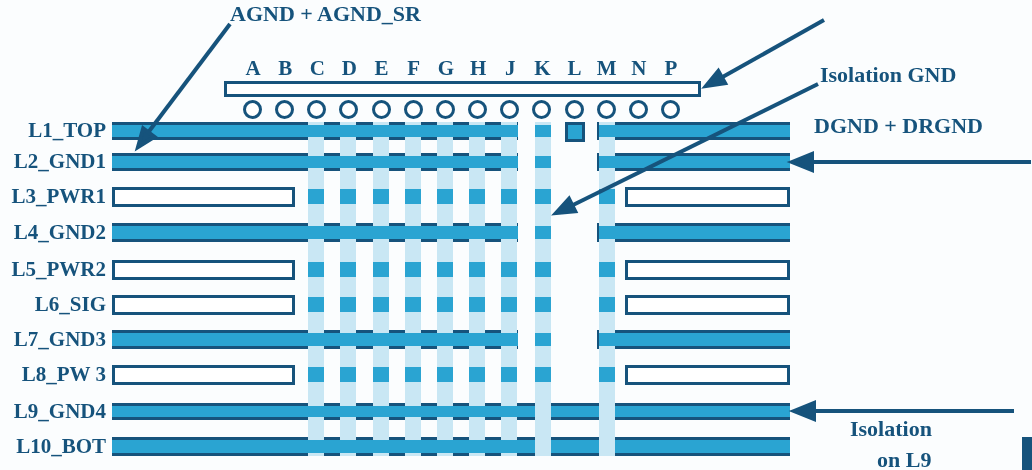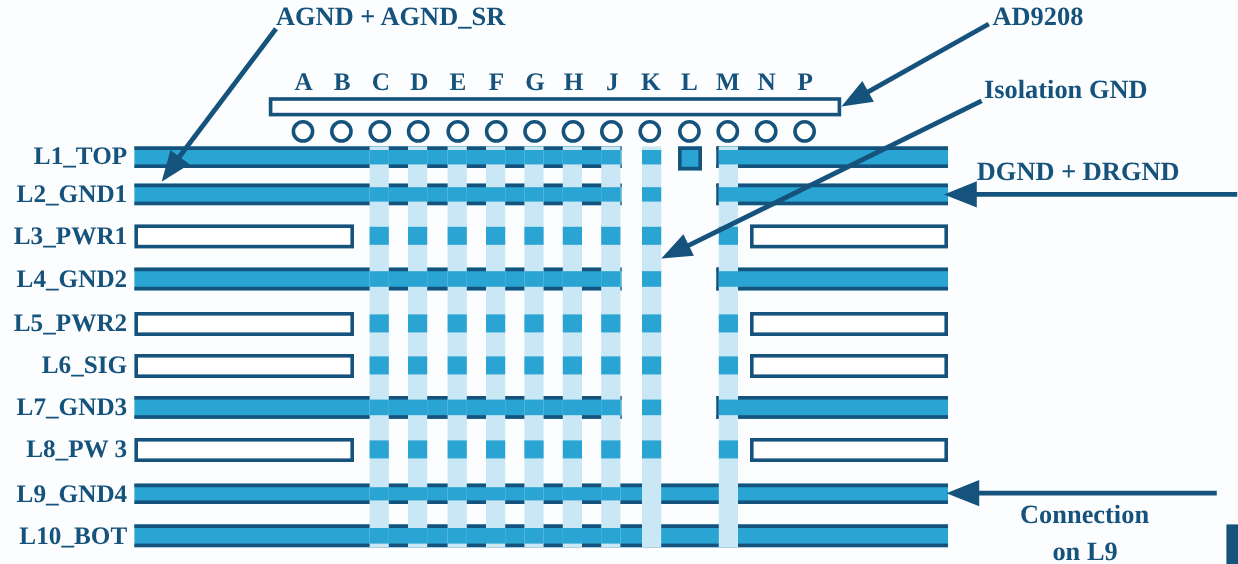--- a/index.html
+++ b/index.html
@@ -8,24 +8,23 @@
   .ann{position:absolute;font-weight:bold;font-size:22px;color:#16537c;white-space:nowrap;z-index:10;}
   #arrows{position:absolute;left:0;top:0;z-index:9;}
   .wm{position:absolute;font-size:19px;color:#b2d6a4;z-index:11;opacity:.85;white-space:nowrap;}
 </style>
 </head>
 <body>
 
 <div id="cv">
 
   <div class="ann" style="left:230px;top:1px;">AGND + AGND_SR</div>
-  <div class="ann" style="left:827px;top:1px;">AD9208</div>
   <div class="ann" style="left:820px;top:62px;">Isolation GND</div>
-  <div class="ann" style="left:814px;top:130px;">DGND + DRGND</div>
-  <div class="ann" style="left:850px;top:416px;">Connection</div>
+  <div class="ann" style="left:814px;top:113px;">DGND + DRGND</div>
+  <div class="ann" style="left:850px;top:416px;">Isolation</div>
   <div class="ann" style="left:877px;top:447px;">on L9</div>
 
 
   <svg id="arrows" width="1032" height="470" viewBox="0 0 1032 470">
     <g stroke="#16537c" stroke-width="4" fill="#16537c">
       <line x1="230" y1="24" x2="147" y2="134"></line>
       <polygon points="138,147 143.2,128.4 154.4,136.8"></polygon>
       <line x1="824" y1="20" x2="719" y2="79"></line>
       <polygon points="706,86 718.3,71.1 725.1,83.3"></polygon>
       <line x1="818" y1="84" x2="571" y2="206"></line>

